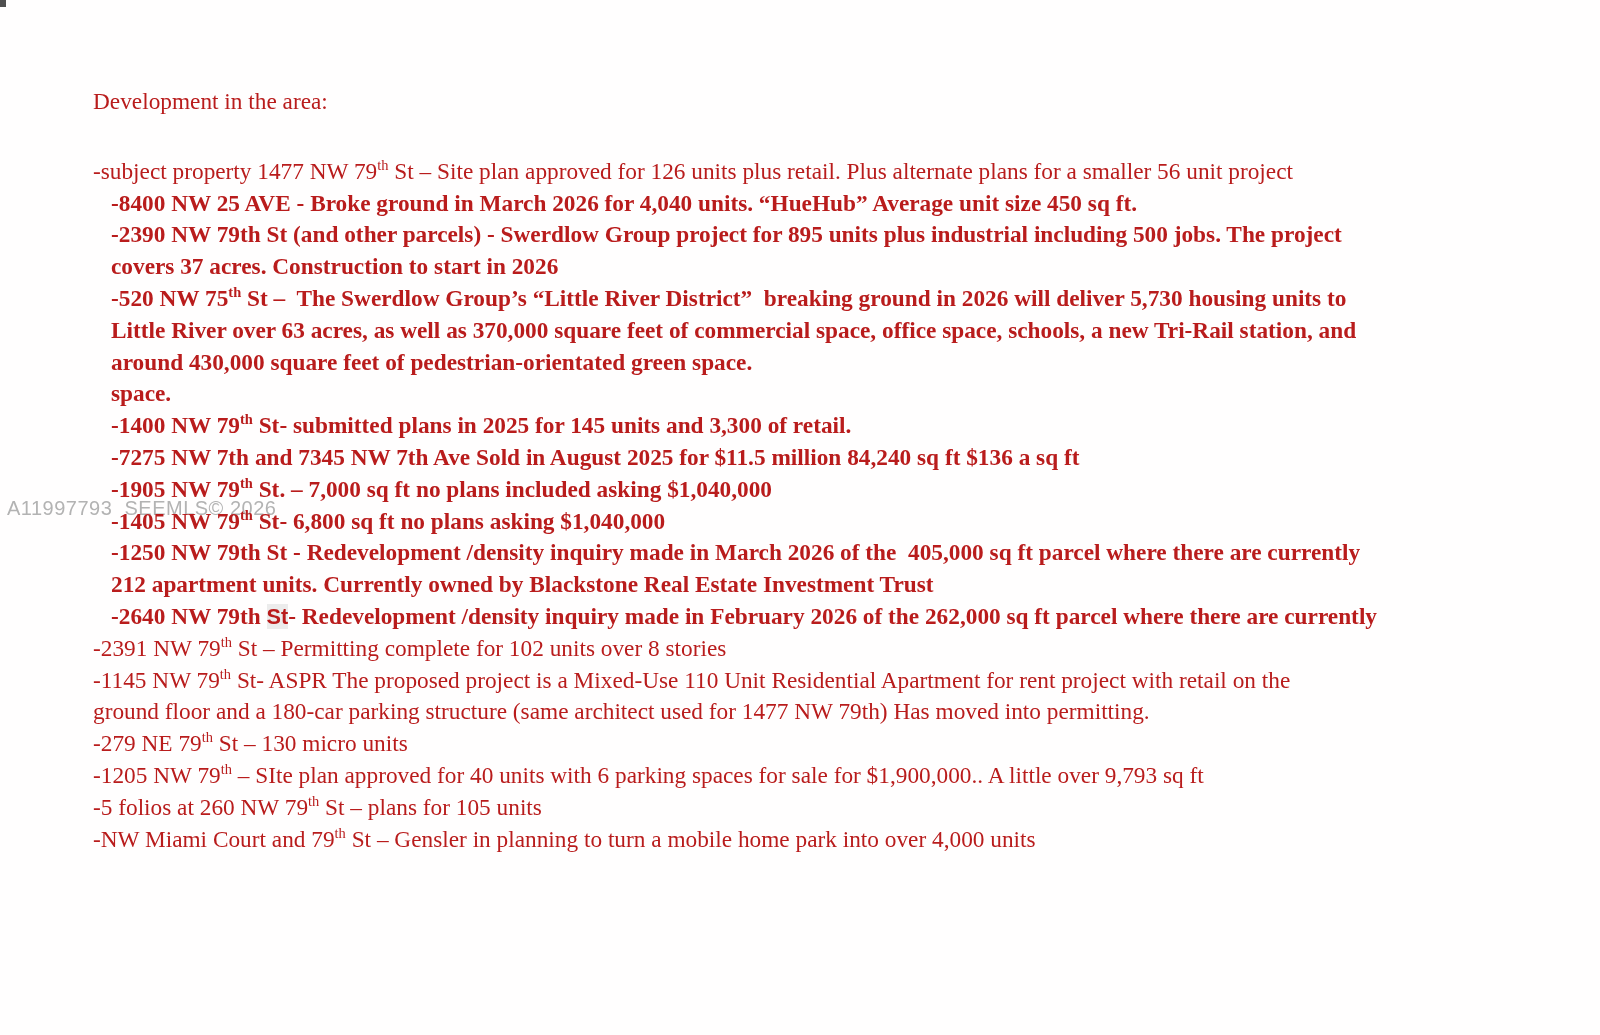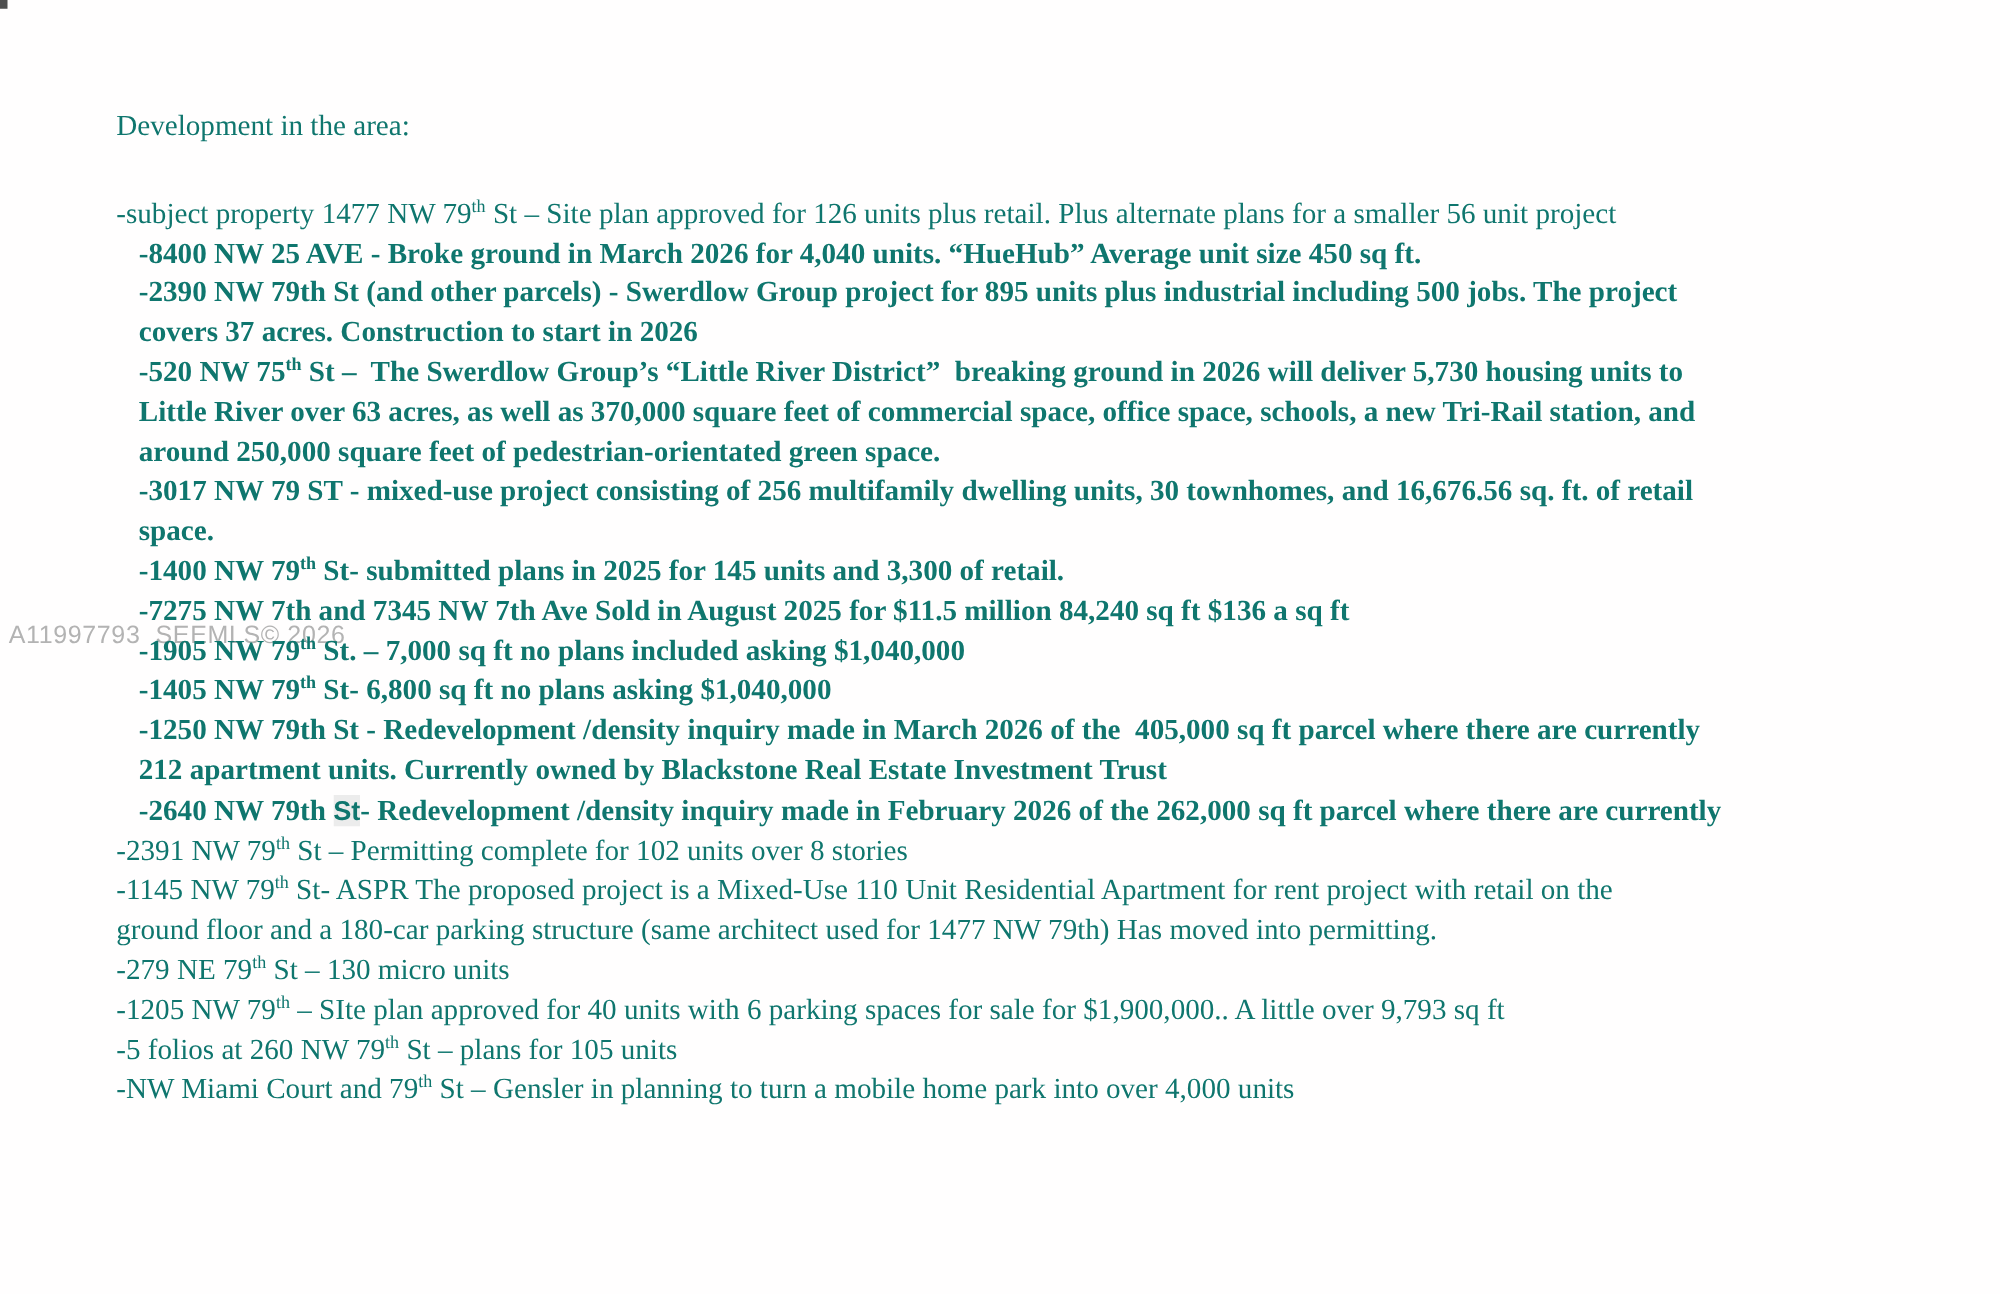--- a/index.html
+++ b/index.html
@@ -70,31 +70,30 @@
     font-size: 0.93em;
     background: #ececec;
   }
 </style>
 </head>
 <body>
 
 <div class="page" style="background: rgb(255, 254, 254);">
   <div class="corner-mark" style="background: rgb(79, 79, 79);"></div>
   <div class="watermark" style="color: rgb(179, 179, 179);">A11997793  SEEMLS© 2026</div>
-  <div class="content" style="color: #0f766e;">
+  <div class="content" style="color: #b91c1c;">
     <div class="line title-line">Development in the area:</div>
     <div id="doc-lines">
         <div class="line"><span>-subject property 1477 NW 79</span><span class="sup">th</span><span> St – Site plan approved for 126 units plus retail. Plus alternate plans for a smaller 56 unit project</span></div>
         <div class="line bold"><span>-8400 NW 25 AVE - Broke ground in March 2026 for 4,040 units. “HueHub” Average unit size 450 sq ft.</span></div>
         <div class="line bold"><span>-2390 NW 79th St (and other parcels) - Swerdlow Group project for 895 units plus industrial including 500 jobs. The project</span></div>
         <div class="line bold"><span>covers 37 acres. Construction to start in 2026</span></div>
         <div class="line bold"><span>-520 NW 75</span><span class="sup">th</span><span> St –  The Swerdlow Group’s “Little River District”  breaking ground in 2026 will deliver 5,730 housing units to</span></div>
         <div class="line bold"><span>Little River over 63 acres, as well as 370,000 square feet of commercial space, office space, schools, a new Tri-Rail station, and</span></div>
-        <div class="line bold"><span>around 250,000 square feet of pedestrian-orientated green space.</span></div>
-        <div class="line bold"><span>-3017 NW 79 ST - mixed-use project consisting of 256 multifamily dwelling units, 30 townhomes, and 16,676.56 sq. ft. of retail</span></div>
+        <div class="line bold"><span>around 430,000 square feet of pedestrian-orientated green space.</span></div>
         <div class="line bold"><span>space.</span></div>
         <div class="line bold"><span>-1400 NW 79</span><span class="sup">th</span><span> St- submitted plans in 2025 for 145 units and 3,300 of retail.</span></div>
         <div class="line bold"><span>-7275 NW 7th and 7345 NW 7th Ave Sold in August 2025 for $11.5 million 84,240 sq ft $136 a sq ft</span></div>
         <div class="line bold"><span>-1905 NW 79</span><span class="sup">th</span><span> St. – 7,000 sq ft no plans included asking $1,040,000</span></div>
         <div class="line bold"><span>-1405 NW 79</span><span class="sup">th</span><span> St- 6,800 sq ft no plans asking $1,040,000</span></div>
         <div class="line bold"><span>-1250 NW 79th St - Redevelopment /density inquiry made in March 2026 of the  405,000 sq ft parcel where there are currently</span></div>
         <div class="line bold"><span>212 apartment units. Currently owned by Blackstone Real Estate Investment Trust</span></div>
         <div class="line bold"><span>-2640 NW 79th </span><span class="hl" style="background: rgb(236, 236, 236);">St</span><span>- Redevelopment /density inquiry made in February 2026 of the 262,000 sq ft parcel where there are currently</span></div>
         <div class="line"><span>-2391 NW 79</span><span class="sup">th</span><span> St – Permitting complete for 102 units over 8 stories</span></div>
         <div class="line"><span>-1145 NW 79</span><span class="sup">th</span><span> St- ASPR The proposed project is a Mixed-Use 110 Unit Residential Apartment for rent project with retail on the</span></div>

